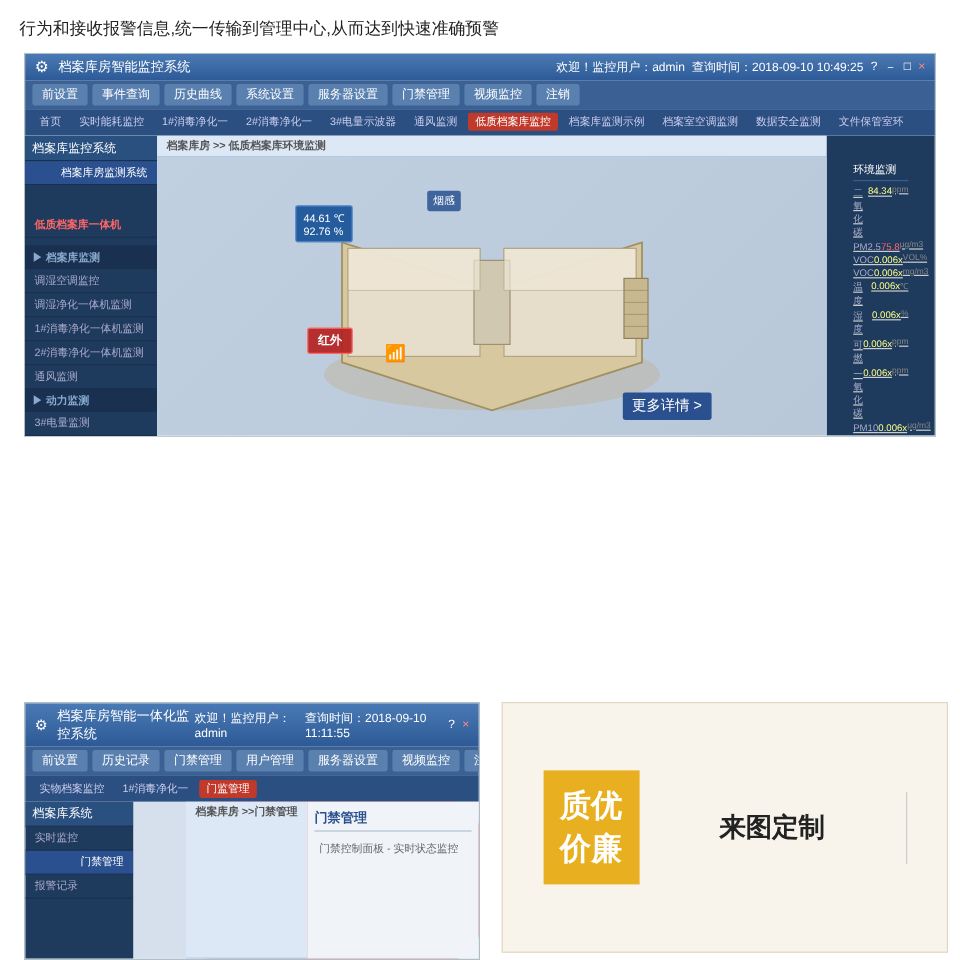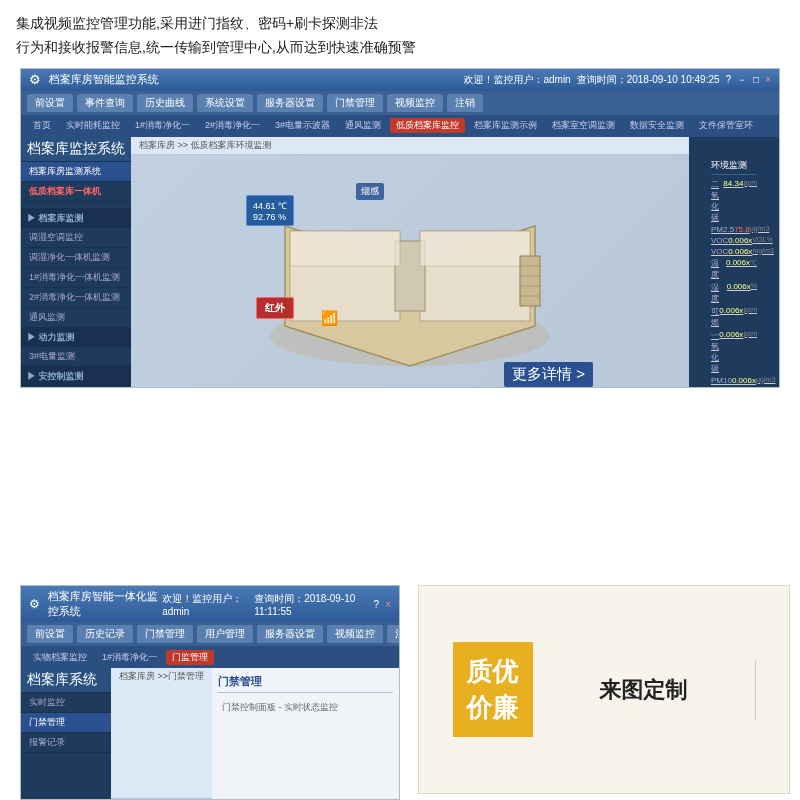--- a/index.html
+++ b/index.html
@@ -112,32 +112,32 @@
       background: #1e3a5c;
       color: #ccc;
       font-size: 9px;
       overflow-y: auto;
       flex-shrink: 0;
     }
     .sw-sidebar-header {
       background: #2a5080;
       color: #fff;
       padding: 3px 6px;
-      font-size: 14px;
+      font-size: 10px;
       border-bottom: 1px solid #1a3050;
     }
     .sw-sidebar-item {
       padding: 3px 8px;
       cursor: pointer;
       color: #aac;
       border-bottom: 1px solid #1a3050;
       font-size: 9px;
     }
-    .sw-sidebar-item.active { color: #ff6666; font-weight: bold; }
-    .sw-sidebar-item.selected { background: #2a5090; color: #fff; }
+    .sw-sidebar-item.active { color: #ff6666; font-weight: bold; margin-top: 24px; }
+    .sw-sidebar-item.selected { background: #2a5090; color: #fff; text-align: right; }
     .sw-sidebar-group {
       padding: 3px 6px;
       color: #88aacc;
       font-weight: bold;
       font-size: 9px;
       background: #1a3050;
     }
 
     
     .sw-center {
@@ -148,20 +148,21 @@
       background: #c8d8e8;
     }
 
     
     .sw-breadcrumb {
       background: #dce8f5;
       padding: 2px 8px;
       font-size: 9px;
       color: #555;
       border-bottom: 1px solid #b0c8e0;
+      font-weight: bold;
     }
 
     
     .sw-map {
       flex: 1;
       background: linear-gradient(135deg, #c0d0e0 0%, #b8c8d8 100%);
       position: relative;
       overflow: hidden;
       display: flex;
       align-items: center;
@@ -212,20 +213,21 @@
       display: flex;
       flex-direction: column;
       font-size: 10px;
       overflow: hidden;
     }
 
     .sw-main2 {
       display: flex;
       flex: 1;
       overflow: hidden;
+      gap: 44px;
     }
 
     .sw-sidebar2 {
       width: 90px;
       background: #1e3a5c;
       font-size: 8px;
       color: #ccc;
       overflow: hidden;
     }
 
@@ -316,21 +318,20 @@
       height: 60px;
       background: #ccc;
     }
   </style>
 </head>
 <body>
 
 <div id="container">
 
   <div id="top-text">
-    <div>集成视频监控管理功能,采用进门指纹、密码+刷卡探测非法</div>
     <div>行为和接收报警信息,统一传输到管理中心,从而达到快速准确预警</div>
   </div>
 
   <div class="middle-section">
     <div class="screenshot-block top-screenshot">
       <div class="sw-ui">
 
         <div class="sw-titlebar">
           <div class="sw-titlebar-left">
             <span style="font-size:13px;">⚙</span>
@@ -427,21 +428,21 @@
               <div style="position:absolute; left:125px; top:115px; background:rgba(180,30,30,0.9); color:#fff; padding:3px 8px; border-radius:2px; font-size:10px; font-weight:bold; border:1px solid #ff6666;margin-top:27px;">
                 红外
               </div>
 
               <div style="position:absolute; left:225px; top:28px; background:rgba(50,90,150,0.9); color:#fff; padding:2px 5px; border-radius:2px; font-size:9px;">
                 烟感
               </div>
 
               <div style="position:absolute; left:190px; top:155px; color:#3a6090; font-size:14px;">📶</div>
 
-              <div style="position:absolute; right:96px; bottom:0; background:#2a5090; color:#fff; padding:3px 8px; font-size:15px; border-radius:2px; cursor:pointer;">更多详情 &gt;</div>
+              <div style="position:absolute; right:96px; bottom:13px; background:#2a5090; color:#fff; padding:3px 8px; font-size:12px; border-radius:2px; cursor:pointer;">更多详情 &gt;</div>
             </div>
           </div>
 
           <div class="sw-right">
             <div class="sw-right-title">环境监测</div>
             <div class="sw-env-row">
               <span class="sw-env-label">二氧化碳</span>
               <span class="sw-env-val yellow">84.34</span>
               <span class="sw-env-unit">ppm</span>
             </div>

